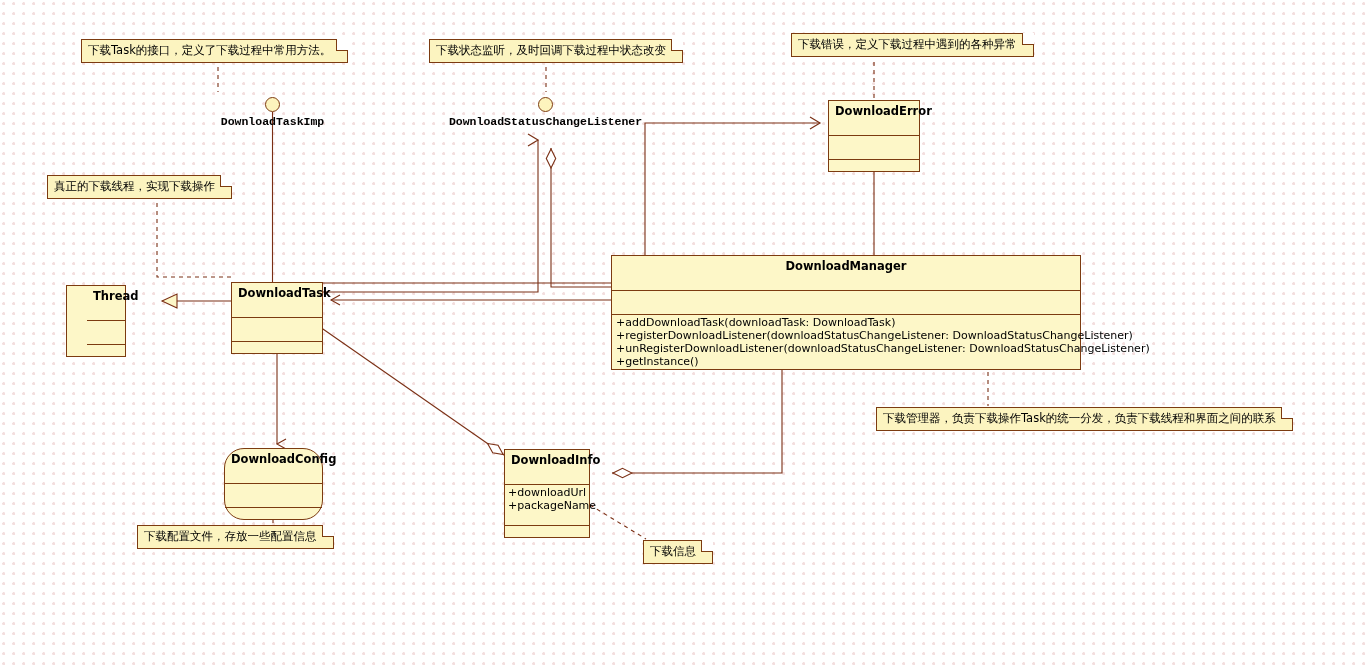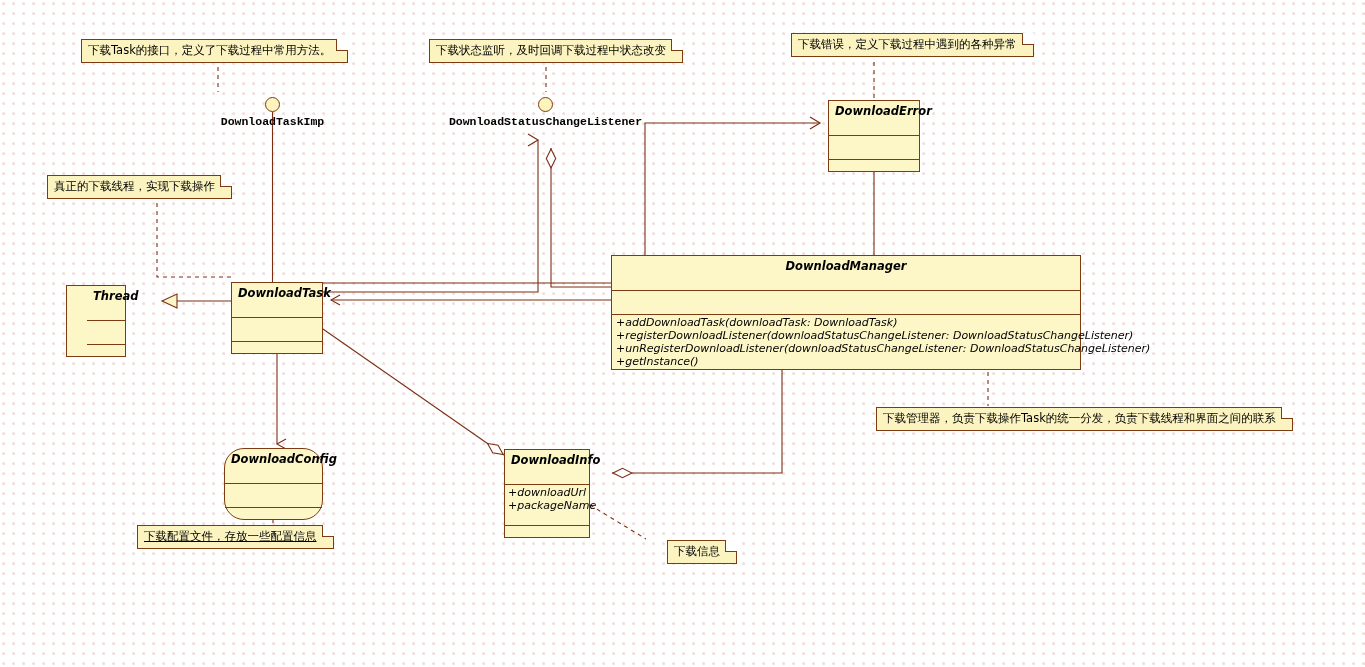--- a/index.html
+++ b/index.html
@@ -32,21 +32,20 @@
     pointer-events: none;
   }
 
   
   .uml-class {
     position: absolute;
     box-sizing: border-box;
     background: #fdf7c8;
     border: 1px solid #7c3b10;
     z-index: 5;
-    font-style: italic;
   }
   .uml-class .cls-name {
     font-weight: bold;
     font-size: 11.5px;
     color: #000000;
     text-align: center;
     padding: 4px 6px 5px 6px;
     line-height: 13px;
     white-space: nowrap;
   }
@@ -133,22 +132,22 @@
     background: #ffffff;
     border-left: 1px solid #7c3b10;
     border-bottom: 1px solid #7c3b10;
     box-sizing: border-box;
   }
   #note-taskimp   { left: 81px;  top: 39px;  }
   #note-listener  { left: 429px; top: 39px;  }
   #note-error     { left: 791px; top: 33px;  }
   #note-thread    { left: 47px;  top: 175px; }
   #note-manager   { left: 876px; top: 407px; }
-  #note-config    { left: 137px; top: 525px; text-decoration: underline; }
-  #note-info      { left: 667px; top: 540px; }
+  #note-config    { left: 137px; top: 525px; }
+  #note-info      { left: 643px; top: 540px; }
 </style>
 </head>
 <body>
 
 <div id="canvas">
 
   <svg id="wires" viewBox="0 0 1365 667" width="1365" height="667">
     <defs>
 
       <marker id="mk-open-right" markerWidth="14" markerHeight="14" refX="11" refY="7" orient="auto" markerUnits="userSpaceOnUse">

